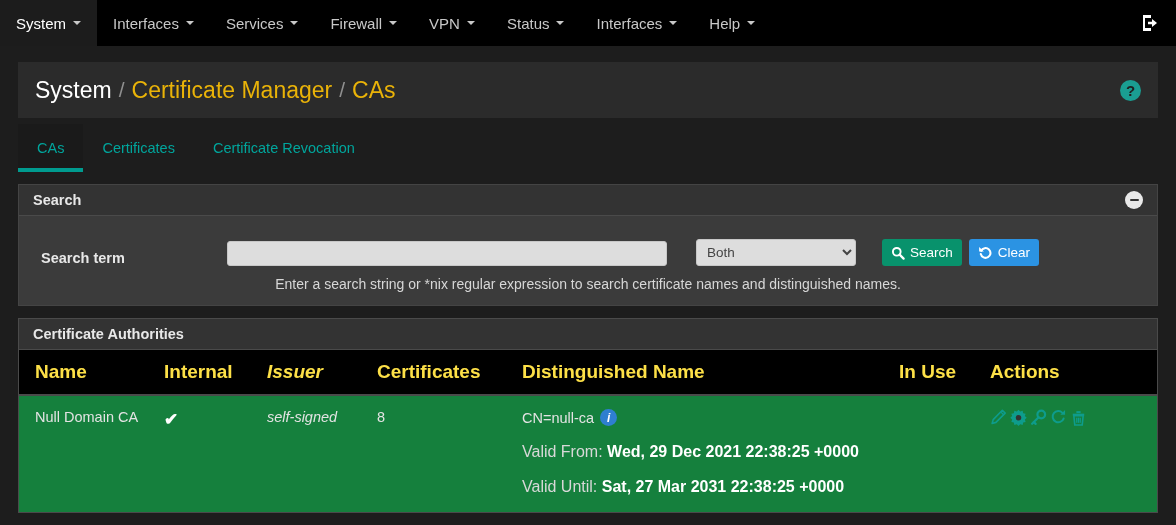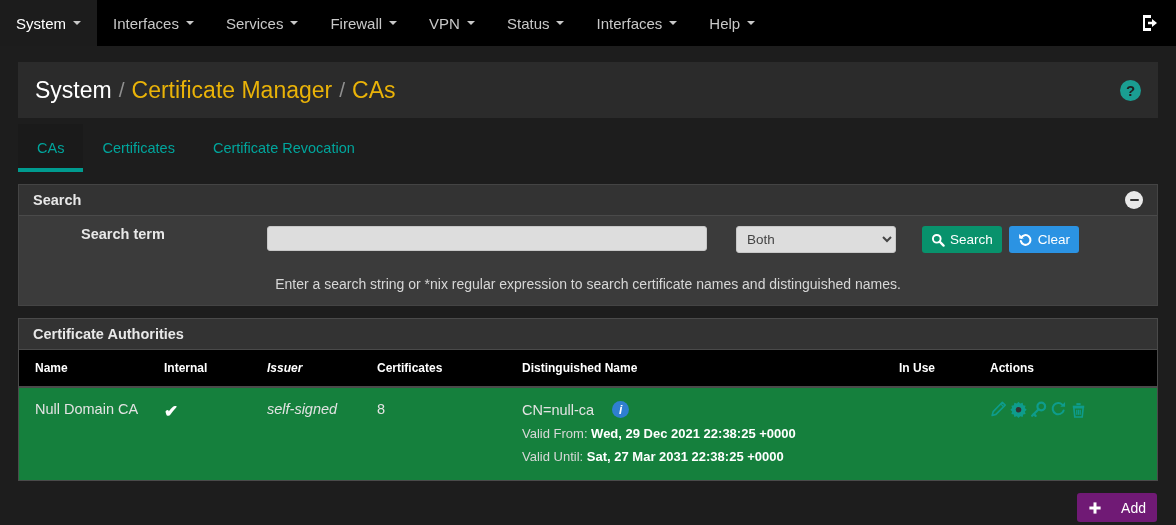--- a/index.html
+++ b/index.html
@@ -139,24 +139,23 @@
     display: flex; align-items: center; justify-content: center;
     cursor: pointer;
   }
   .collapse-icon .bar {
     width: 9px; height: 2.5px; background: #333333; border-radius: 1px;
   }
 
   .panel-body { background: #3b3b3b; padding: 10px 0 0 0; }
 
   .form-row {
-    display: flex; align-items: flex-start;
+    display: flex; align-items: flex-end;
     padding: 0 0 0 0;
     height: 40px;
-    margin-left: 40px;
   }
   .form-label {
     width: 208px;
     text-align: left;
     padding-left: 22px;
     color: #e8e8e8;
     font-size: 14.5px;
     font-weight: bold;
   }
   .search-input {
@@ -204,22 +203,22 @@
 
   
   .table-panel {
     background: #303030;
     border: 1px solid #4a4a4a;
     margin-top: 12px;
   }
   table { width: 100%; border-collapse: collapse; }
   thead th {
     background: #000000;
-    color: #ffffff;
-    font-size: 12px;
+    color: #fde047;
+    font-size: 19px;
     font-weight: bold;
     text-align: left;
     padding: 11px 0 11px 0;
     border-bottom: 2px solid #4a4a4a;
   }
   tbody td {
     background: #15803d;
     color: #e3e3e3;
     font-size: 14.5px;
     vertical-align: top;
@@ -229,31 +228,31 @@
   .c-internal { width: 103px; }
   .c-issuer { width: 110px; font-style: italic; }
   .c-certs { width: 145px; }
   .c-dn { }
   .c-inuse { width: 88px; }
   .c-actions { width: 170px; padding-left: 3px; }
   thead .c-name { padding-left: 16px; }
 
   .check { color: #ffffff; font-size: 17px; font-weight: bold; }
 
-  .dn-main { display: flex; align-items: center; gap: 18px; }
+  .dn-main { display: flex; align-items: center; gap: 6px; }
   .info-icon {
     width: 17px; height: 17px; border-radius: 50%;
     background: #2f7fd0;
     color: #ffffff;
     font-size: 12px; font-weight: bold; font-style: italic;
     display: inline-flex; align-items: center; justify-content: center;
     cursor: pointer;
   }
   .dn-valid {
-    font-size: 13px; color: #d8d8d8; margin-top: 8px;
+    font-size: 16px; color: #d8d8d8; margin-top: 17px;
   }
   .dn-valid:first-of-type { margin-top: 12px; }
   .dn-valid b { color: #ffffff; }
 
   .actions { display: flex; align-items: center; gap: 3px; }
   .act-icon { cursor: pointer; display: inline-flex; }
 
   .footer-row {
     display: flex; justify-content: flex-end;
     margin-top: 12px;

